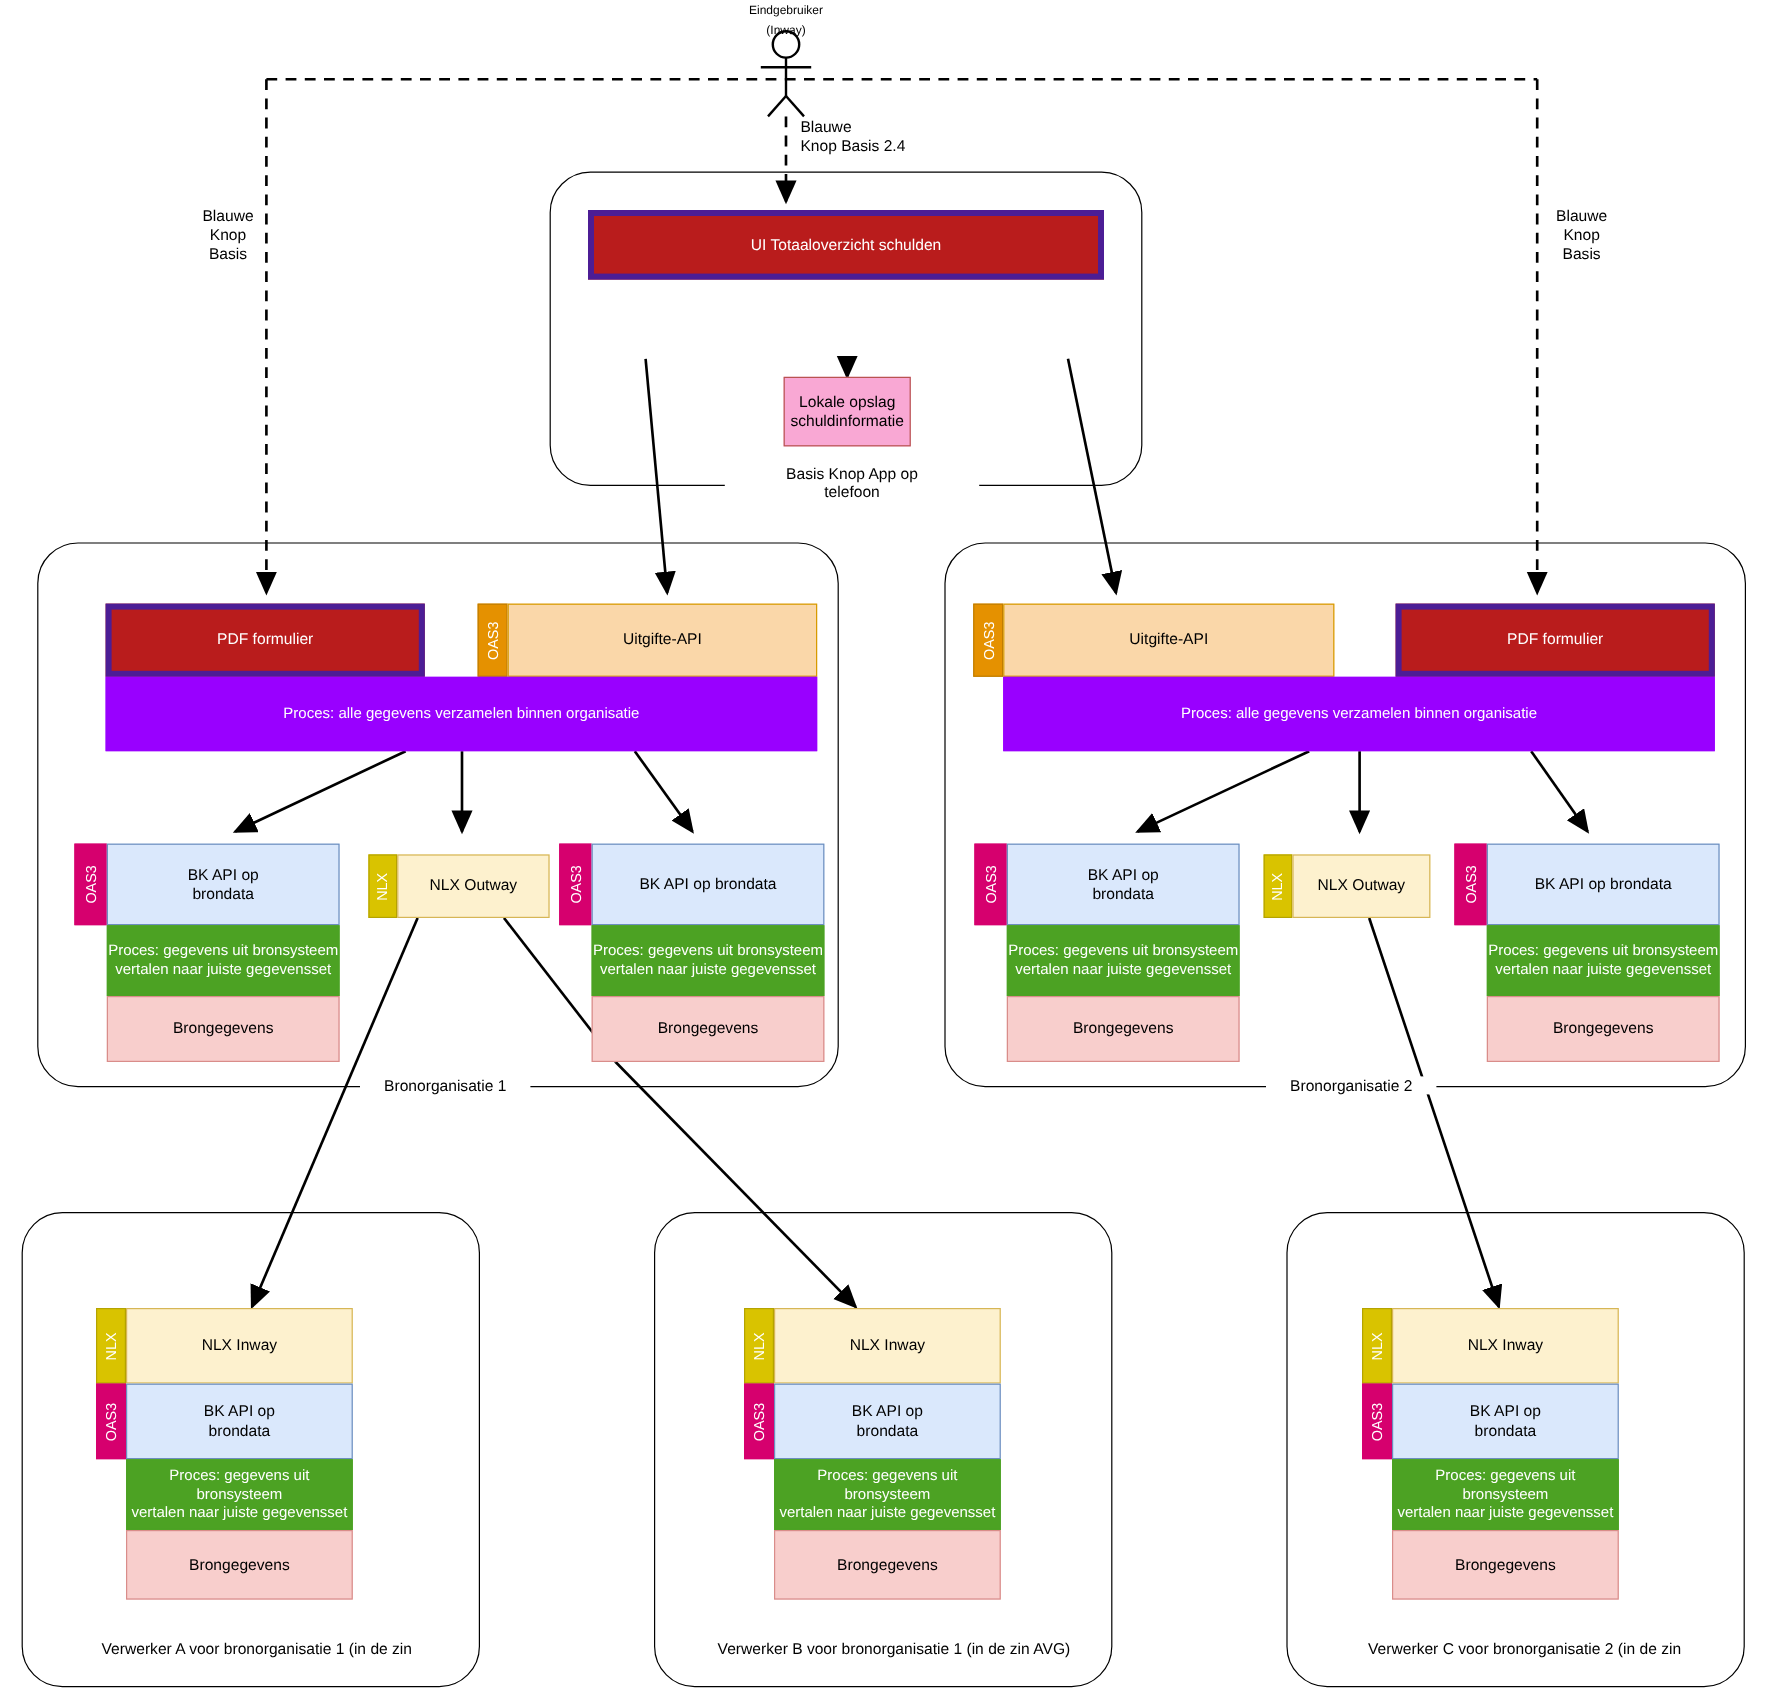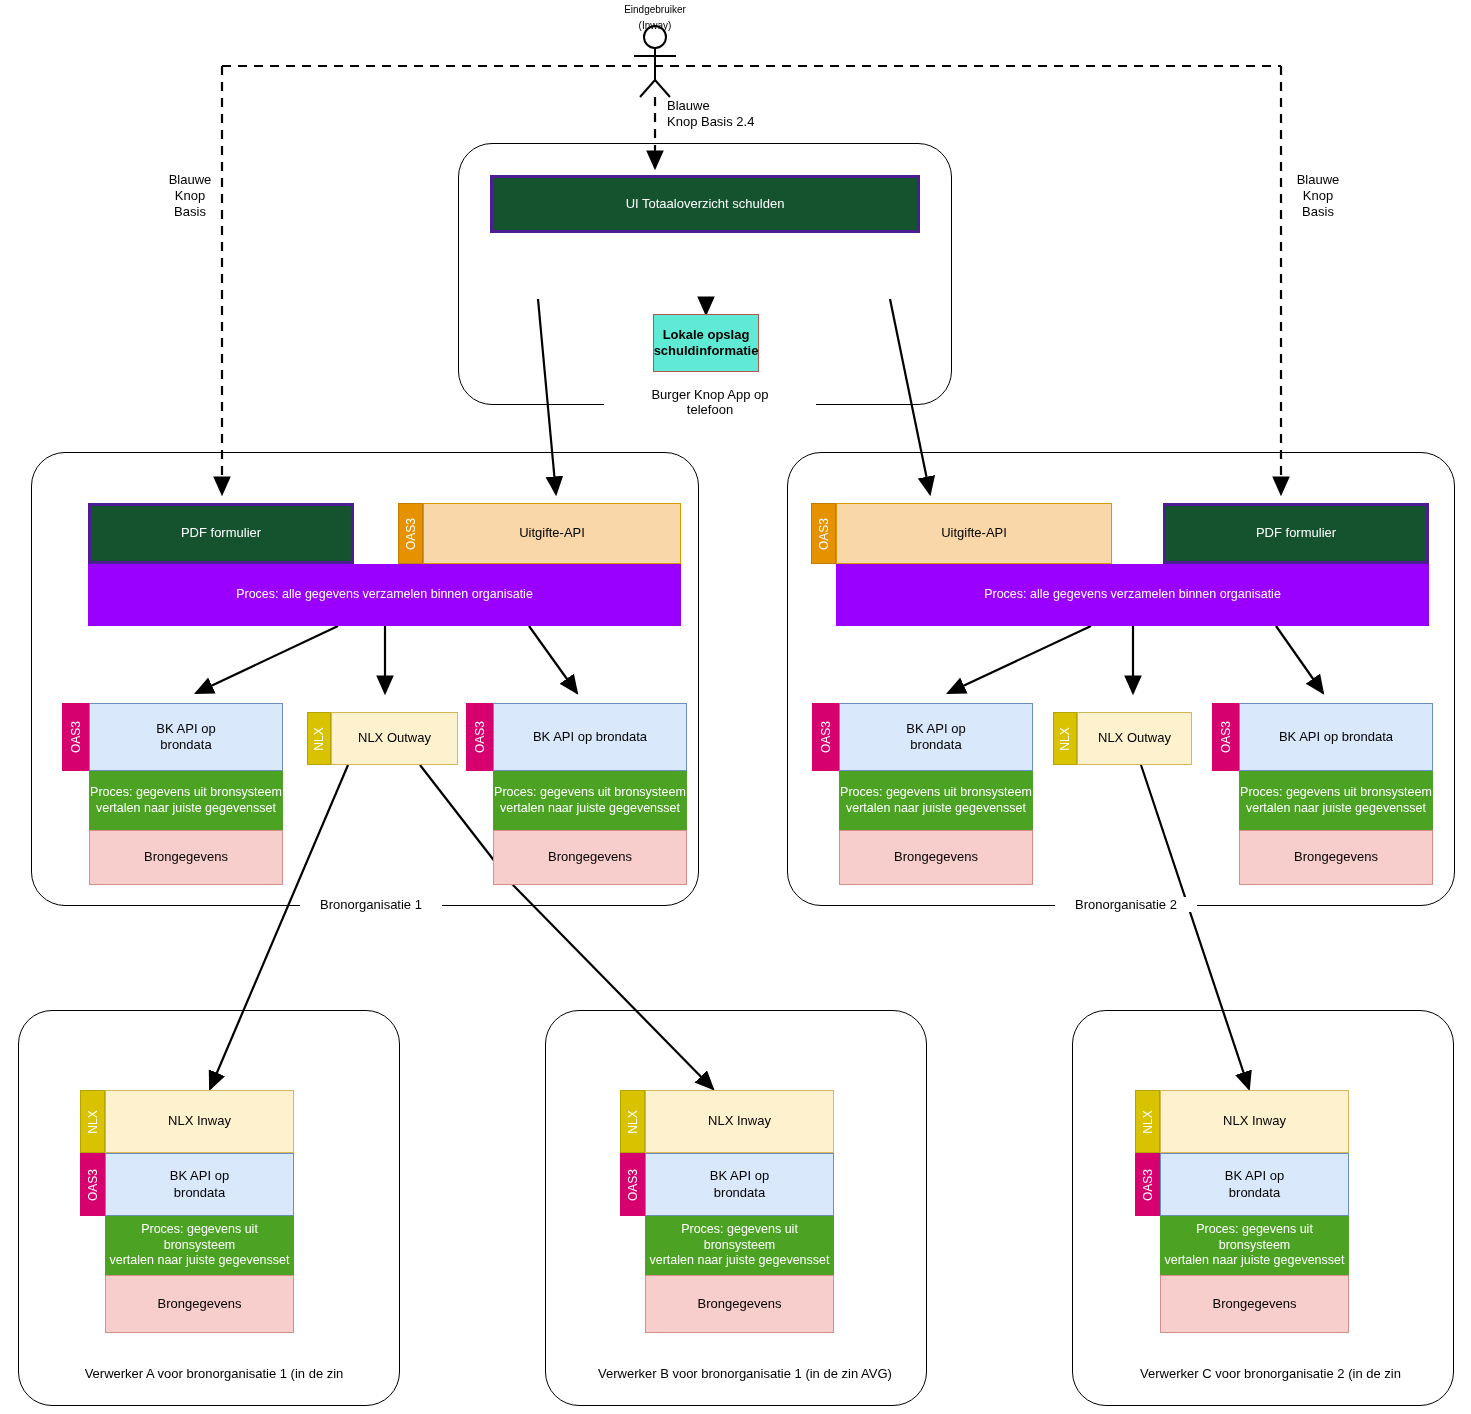--- a/index.html
+++ b/index.html
@@ -6,23 +6,23 @@
   body{font-family:"Liberation Sans", sans-serif;}
   #canvas{position:relative;width:1471px;height:1414px;background:#fff;overflow:hidden;}
 
   .svg-layer{position:absolute;left:0;top:0;width:1471px;height:1414px;pointer-events:none;}
 
   .grp{position:absolute;border:1.4px solid #000;border-radius:34px;background:transparent;}
   .grp-label{position:absolute;font-size:13px;color:#000;text-align:center;line-height:15px;background:#fff;padding:0 6px;white-space:nowrap;}
 
   .bx{position:absolute;box-sizing:border-box;display:flex;align-items:center;justify-content:center;text-align:center;line-height:1.25;}
 
-  .blue{background:#14532d;border:3px solid #4c1d95;color:#ffffff;font-size:13px;}
+  .blue{background:#b91c1c;border:5px solid #4c1d95;color:#ffffff;font-size:13px;}
   .orange{background:#fa6800;border:1px solid #fa6800;color:#ffffff;font-size:12.5px;}
-  .pink{background:#5eead4;border:1px solid #b85450;color:#000;font-size:13px;font-weight:bold;}
+  .pink{background:#f9a8d4;border:1px solid #b85450;color:#000;font-size:13px;}
   .purple{background:#9900ff;border:1px solid #9900ff;color:#ffffff;font-size:12.5px;}
   .peach{background:#fad7a9;border:1px solid #d79b00;color:#000;font-size:13px;}
   .lightblue{background:#dae8fc;border:1px solid #6c8ebf;color:#000;font-size:13px;}
   .green{background:#4ca223;border:1px solid #4ca223;color:#ffffff;font-size:12.5px;}
   .rosa{background:#f8cecc;border:1px solid #d98d8a;color:#000;font-size:13px;}
   .cream{background:#fdf1ce;border:1px solid #d6b656;color:#000;font-size:13px;}
 
   .tag{position:absolute;box-sizing:border-box;display:flex;align-items:center;justify-content:center;color:#fff;font-size:12px;font-weight:400;}
   .tag > span{transform:rotate(-90deg);white-space:nowrap;display:block;}
   .tag-oas3{background:#d6006e;border:1px solid #d6006e;}
@@ -101,21 +101,21 @@
   </div>
 
   <div class="side-lbl" style="left:1288px;top:172px;width:60px;">
     <div>Blauwe</div>
     <div>Knop</div>
     <div>Basis</div>
   </div>
 
   <div class="grp" style="left:458px;top:143px;width:492px;height:260px;"></div>
   <div class="grp-label" style="left:604px;top:387px;width:200px;">
-    <div>Burger Knop App op</div>
+    <div>Basis Knop App op</div>
     <div>telefoon</div>
   </div>
 
   <div class="bx blue" style="left:490px;top:175px;width:430px;height:58px;">UI Totaaloverzicht schulden</div>
 
   <div class="bx pink" style="left:653px;top:314px;width:106px;height:58px;flex-direction:column;">
     <div>Lokale opslag</div>
     <div>schuldinformatie</div>
   </div>
 

